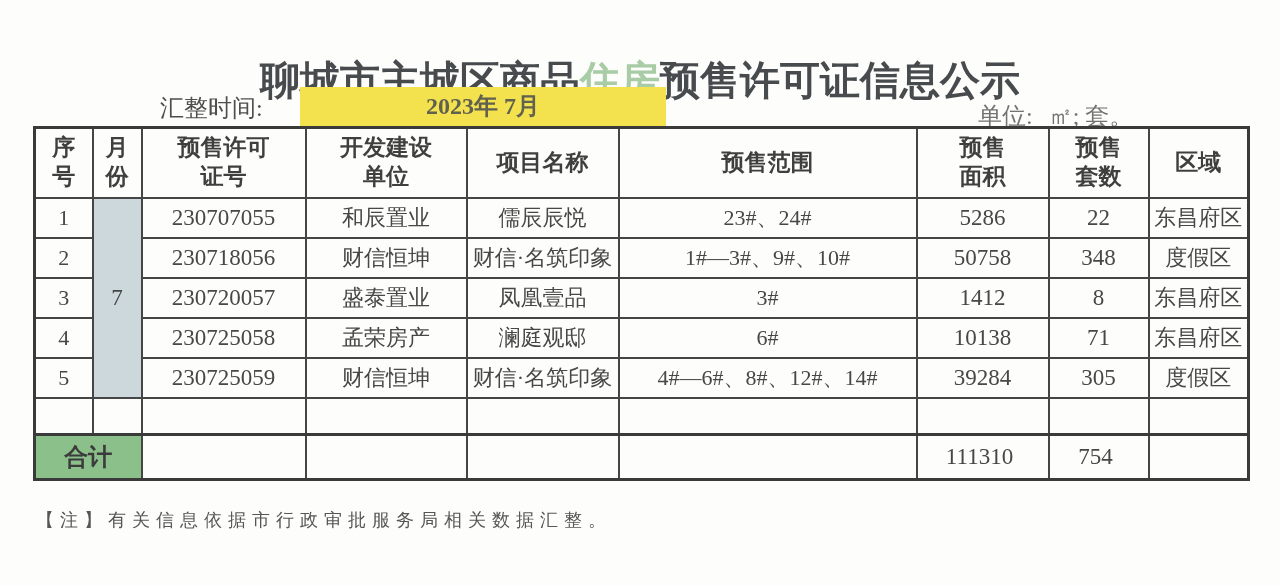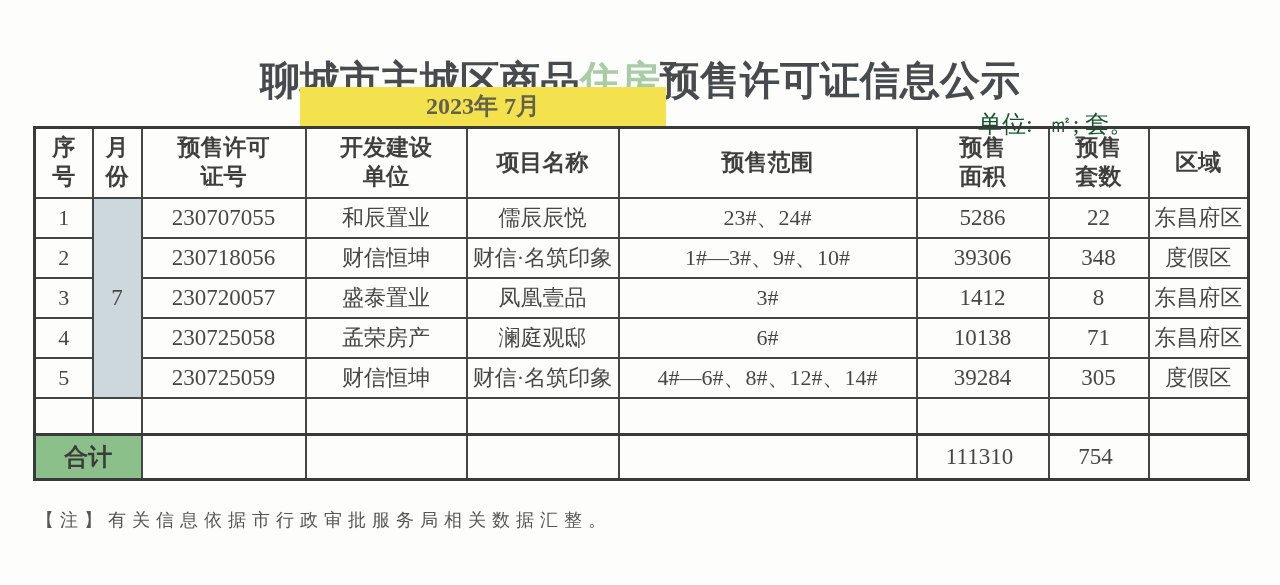--- a/index.html
+++ b/index.html
@@ -23,22 +23,22 @@
     position:absolute;left:160px;top:92px;
     font-size:24px;color:#4e4e4e;
   }
   .date-box{
     position:absolute;left:300px;top:87px;width:366px;height:39px;
     background:#f4e14e;
     text-align:center;line-height:39px;
     font-size:24px;color:#61614f;font-weight:bold;
   }
   .unit-wrap{
-    position:absolute;left:978px;top:108px;
-    font-size:24px;color:#14532d;white-space:nowrap;
+    position:absolute;left:978px;top:100px;
+    font-size:24px;color:#737373;white-space:nowrap;
   }
   .unit-wrap .unit-value{margin-left:16px;}
 
   table.tbl{
     position:absolute;left:33px;top:126px;
     width:1214px;
     border-collapse:collapse;table-layout:fixed;
     font-size:22px;color:#474747;
     border:3px solid #3a3a3a;
   }
@@ -69,20 +69,21 @@
     white-space:nowrap;
   }
 </style>
 </head>
 <body>
 
 <div class="page">
 
   <h1 class="title"><span>聊城市主城区商品</span><span class="hl">住房</span><span>预售许可证信息公示</span></h1>
 
+  <span class="meta-label">汇整时间:</span>
   <span class="date-box">2023年 7月</span>
   <span class="unit-wrap"><span>单位:</span><span class="unit-value">㎡; 套。</span></span>
 
   <table class="tbl">
     <colgroup>
       <col style="width:58px">
         <col style="width:49px">
         <col style="width:164px">
       <col style="width:161px">
         <col style="width:152px">
@@ -121,21 +122,21 @@
         <td class="num">5286</td>
         <td class="num">22</td>
         <td>东昌府区</td>
       </tr>
       <tr class="data">
         <td>2</td>
         <td class="num">230718056</td>
         <td>财信恒坤</td>
         <td>财信·名筑印象</td>
         <td>1#—3#、9#、10#</td>
-        <td class="num">39306</td>
+        <td class="num">50758</td>
         <td class="num">348</td>
         <td>度假区</td>
       </tr>
       <tr class="data">
         <td>3</td>
         <td class="num">230720057</td>
         <td>盛泰置业</td>
         <td>凤凰壹品</td>
         <td>3#</td>
         <td class="num">1412</td>

